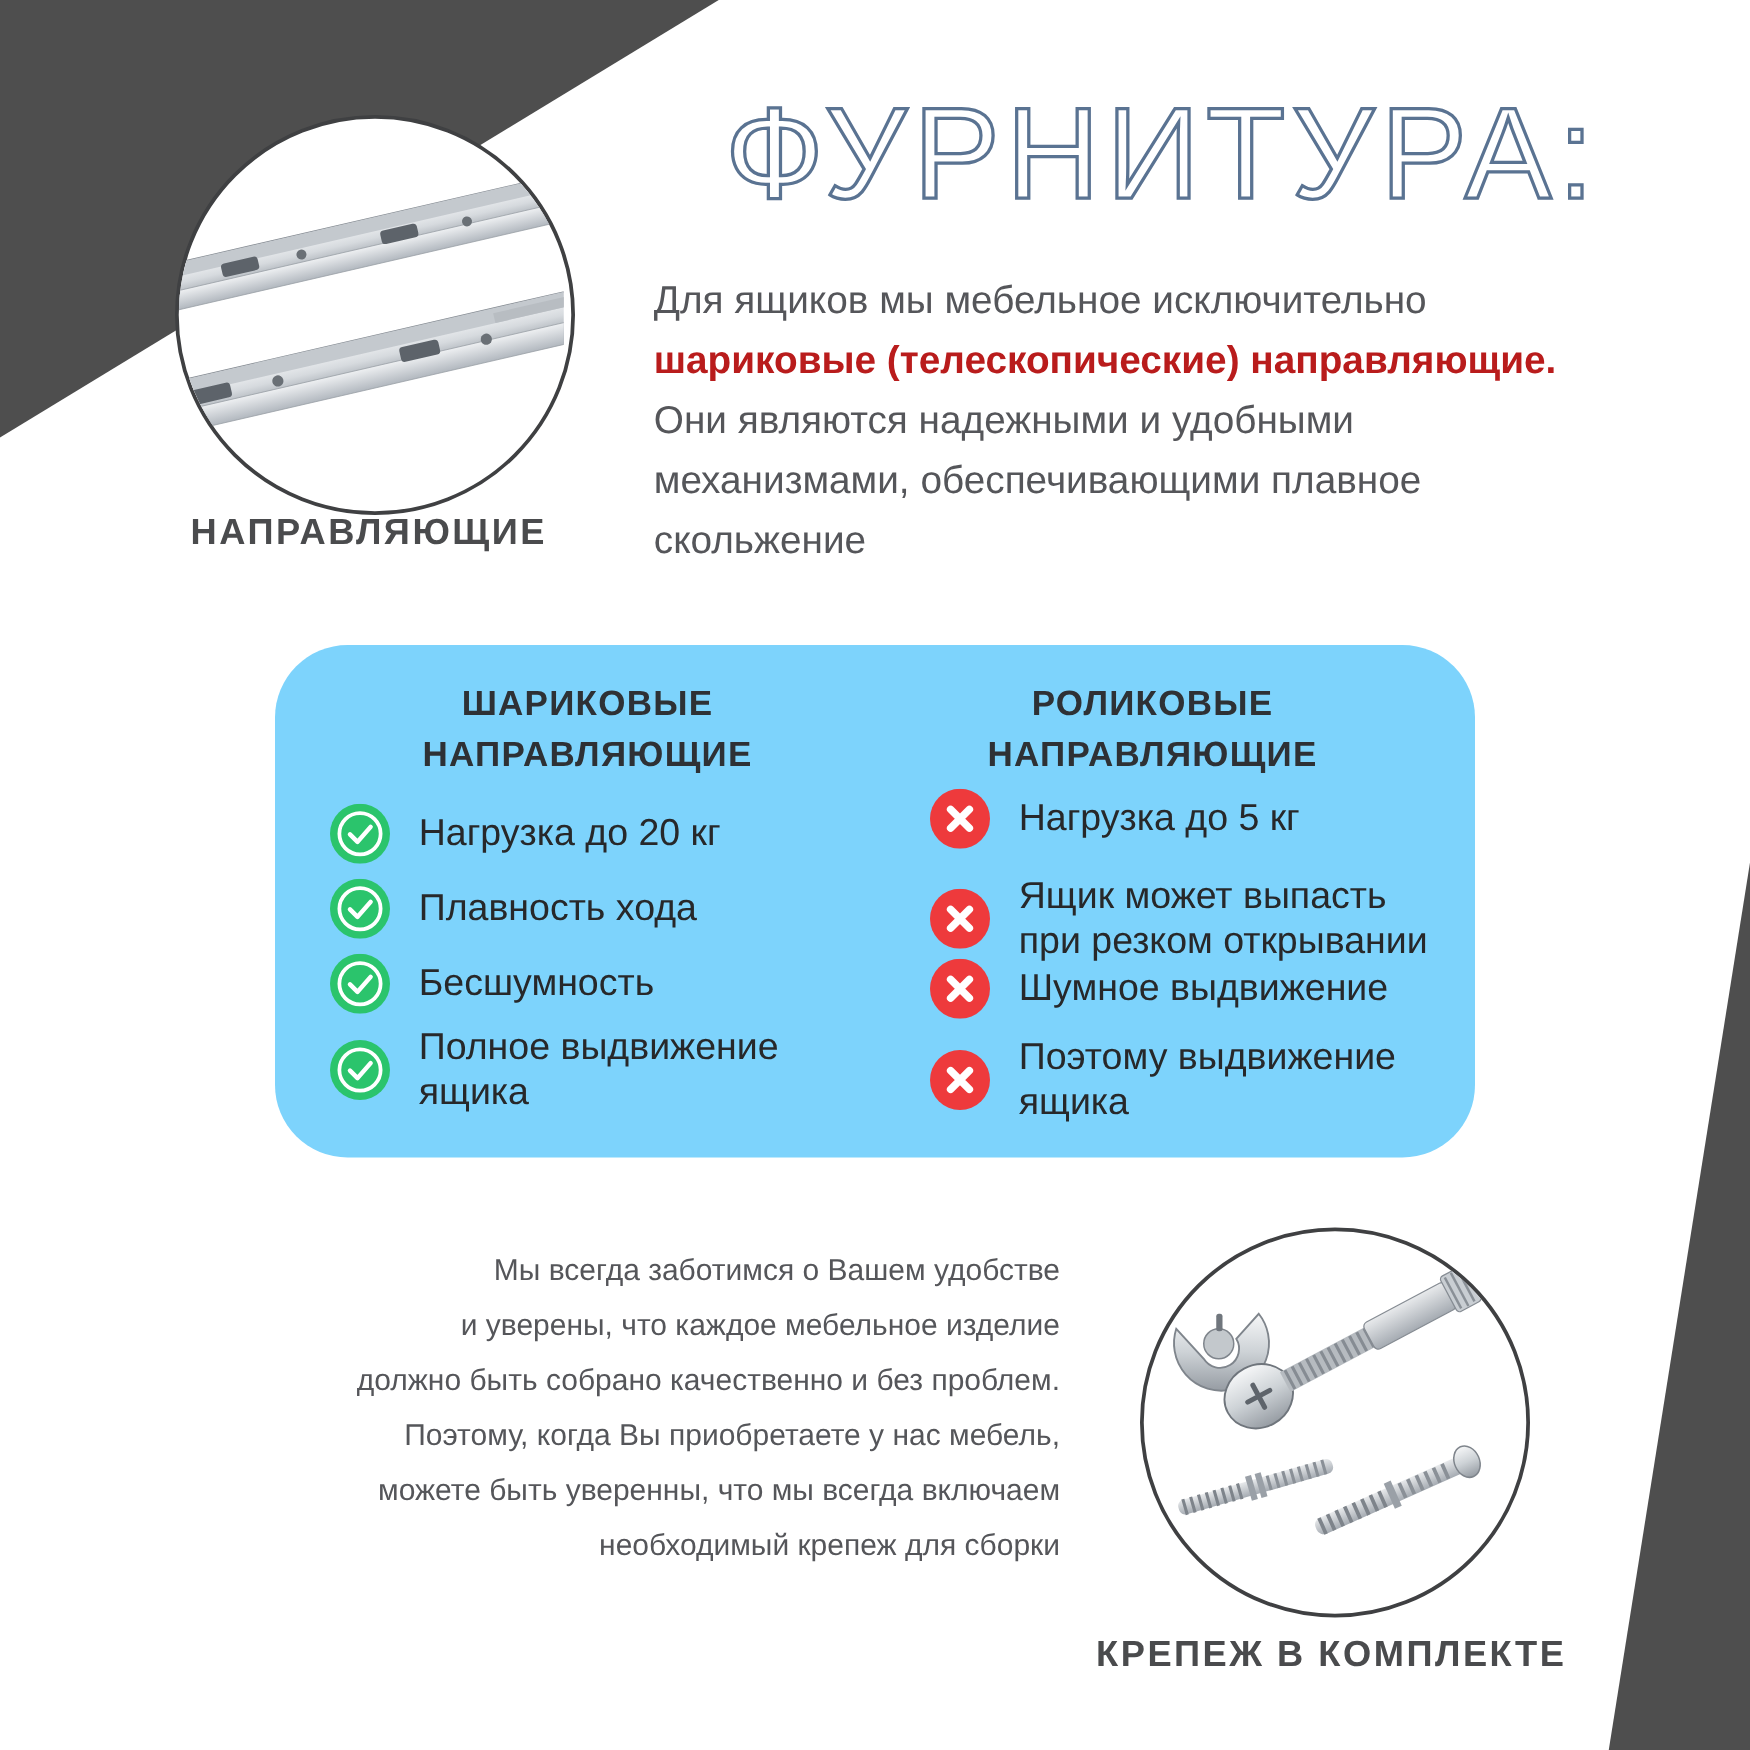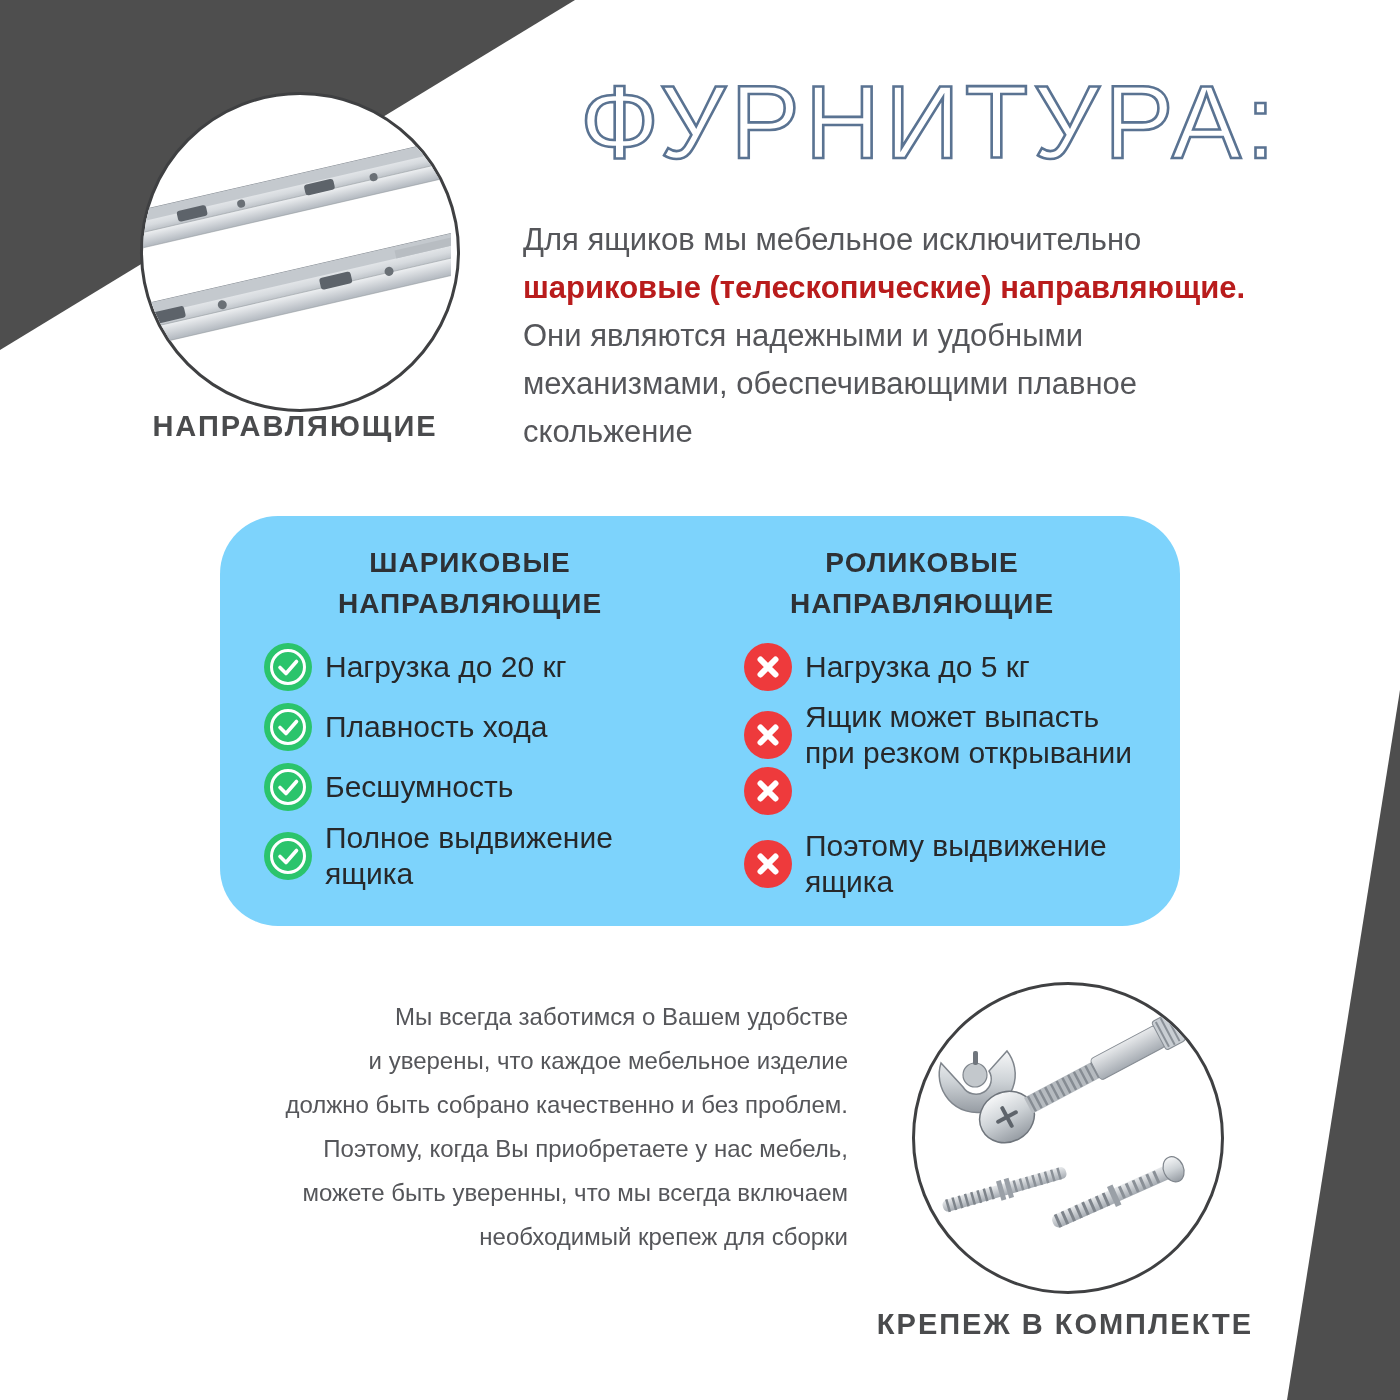--- a/index.html
+++ b/index.html
@@ -32,27 +32,27 @@
 
   .panel{
     position:absolute;left:220px;top:516px;width:960px;height:410px;
     background:#7dd3fc;border-radius:58px;z-index:1;
   }
   .col-header{position:absolute;top:26px;text-align:center;font-weight:700;
     font-size:28px;line-height:41px;letter-spacing:1px;color:#2e3135;}
   .col-header.left{left:40px;width:420px;}
   .col-header.right{left:492px;width:420px;}
 
-  .row{position:absolute;display:flex;align-items:center;gap:13px;}
+  .row{position:absolute;display:flex;align-items:center;gap:23px;}
   .row .icon{flex:0 0 48px;width:48px;height:48px;}
   .row .txt{font-size:30px;line-height:36px;color:#27282a;}
   .row-l{left:44px;}  .row-l .txt{width:320px;}
   .row-r{left:524px;} .row-r .txt{width:350px;}
   .rl-0{top:127px;} .rl-1{top:187px;} .rl-2{top:247px;} .rl-3{top:304px;}
-  .rr-0{top:127px;} .rr-1{top:183px;} .rr-2{top:251px;} .rr-3{top:312px;}
+  .rr-0{top:115px;} .rr-1{top:183px;} .rr-2{top:251px;} .rr-3{top:312px;}
 
   .outro{position:absolute;left:60px;top:995px;width:788px;text-align:right;z-index:2;}
   .outro .line{font-size:24px;line-height:44px;color:#55565a;}
 </style>
 </head>
 <body>
 
 <div class="canvas">
 
   <svg class="decor" width="1400" height="1400" viewBox="0 0 1400 1400">
@@ -166,20 +166,21 @@
         <circle cx="24" cy="24" r="24" fill="#ee3a3c"></circle>
         <path d="M16.5 16.5 L31.5 31.5 M31.5 16.5 L16.5 31.5" fill="none" stroke="#ffffff" stroke-width="6" stroke-linecap="round"></path>
       </svg>
       <div class="txt">Ящик может выпасть при резком открывании</div>
     </div>
     <div class="row row-r rr-2">
       <svg class="icon" viewBox="0 0 48 48">
         <circle cx="24" cy="24" r="24" fill="#ee3a3c"></circle>
         <path d="M16.5 16.5 L31.5 31.5 M31.5 16.5 L16.5 31.5" fill="none" stroke="#ffffff" stroke-width="6" stroke-linecap="round"></path>
       </svg>
+      <div class="txt">Шумное выдвижение</div>
     </div>
     <div class="row row-r rr-3">
       <svg class="icon" viewBox="0 0 48 48">
         <circle cx="24" cy="24" r="24" fill="#ee3a3c"></circle>
         <path d="M16.5 16.5 L31.5 31.5 M31.5 16.5 L16.5 31.5" fill="none" stroke="#ffffff" stroke-width="6" stroke-linecap="round"></path>
       </svg>
       <div class="txt">Поэтому выдвижение ящика</div>
     </div>
   </div>
 

